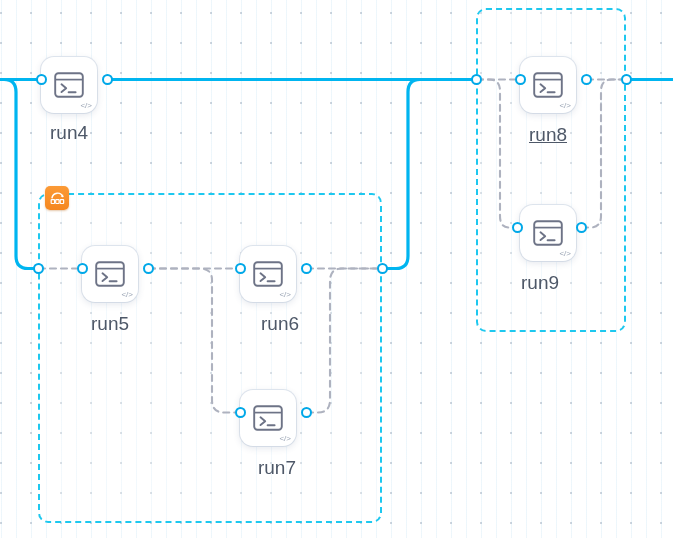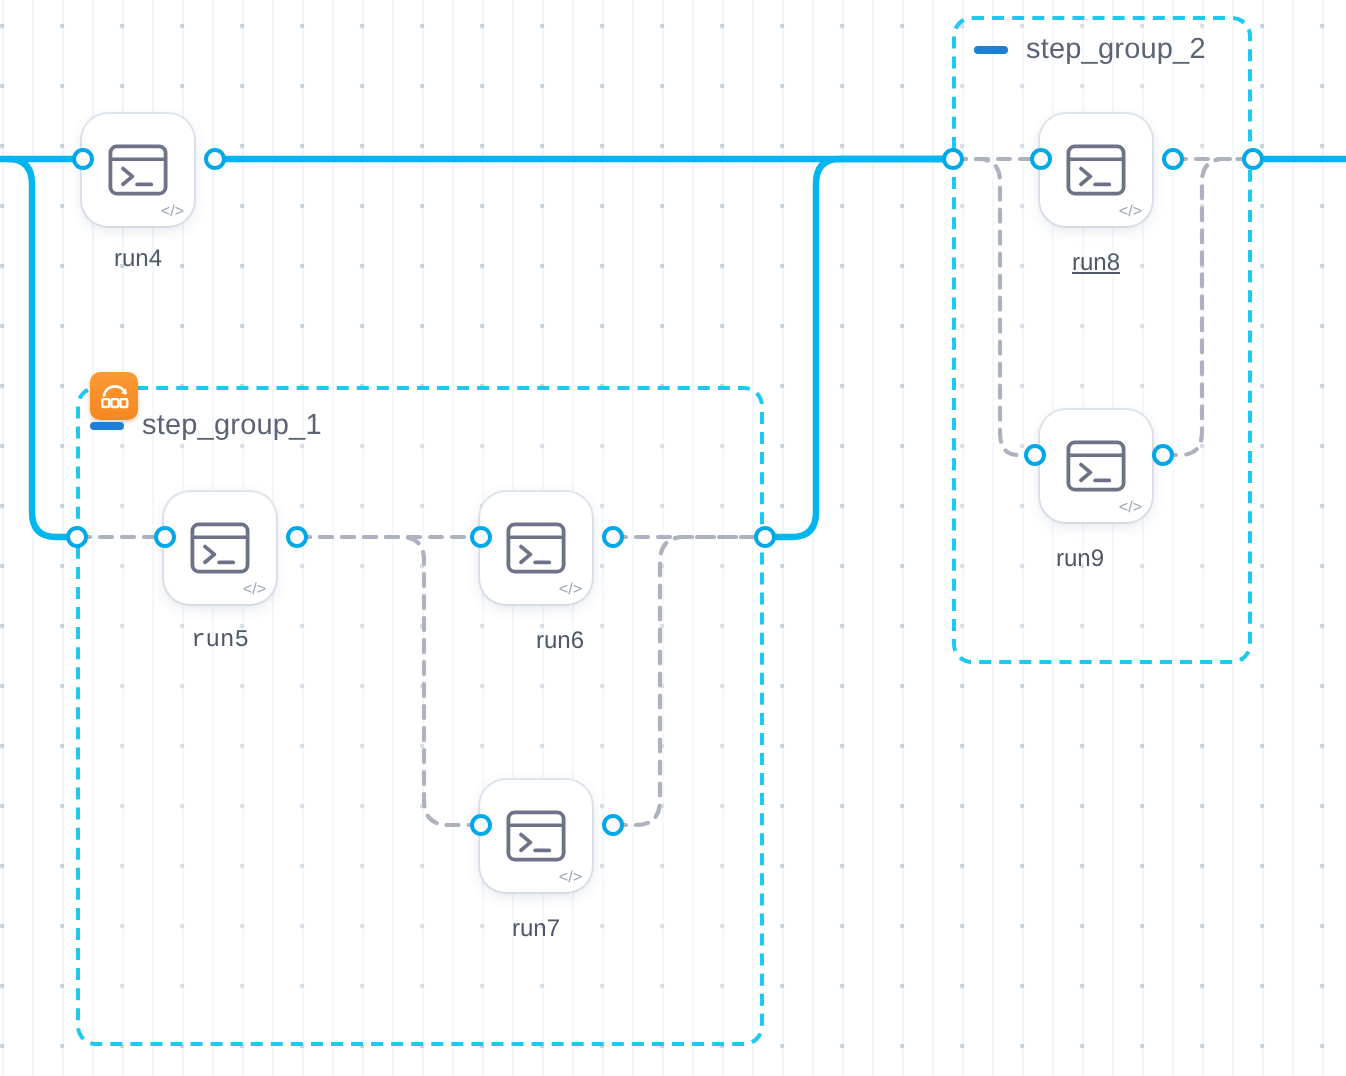--- a/index.html
+++ b/index.html
@@ -93,21 +93,21 @@
     right: 5px;
     bottom: 3px;
     font-size: 8px;
     line-height: 1;
     color: #9aa4b4;
     font-family: "Liberation Sans", sans-serif;
   }
   .node-label {
     position: absolute;
     text-align: center;
-    font-size: 12px;
+    font-size: 19px;
     color: #4e5868;
     white-space: nowrap;
   }
 
   
   .port {
     position: absolute;
     width: 11px;
     height: 11px;
     border-radius: 50%;
@@ -165,29 +165,21 @@
   <div class="group-badge" style="left:45px; top:186px;">
     <svg width="17" height="17" viewBox="0 0 18 18" aria-hidden="true">
       <path d="M3.2 8.2 A6 6 0 0 1 14.6 7.0" fill="none" stroke="#ffffff" stroke-width="1.5" stroke-linecap="round"></path>
       <path d="M14.9 4.4 L15.2 7.4 L12.3 7.0 Z" fill="#ffffff"></path>
       <rect x="2.3" y="10.1" width="3.6" height="4.2" rx="0.6" fill="none" stroke="#ffffff" stroke-width="1.25"></rect>
       <rect x="7.1" y="10.1" width="3.6" height="4.2" rx="0.6" fill="none" stroke="#ffffff" stroke-width="1.25"></rect>
       <rect x="11.9" y="10.1" width="3.6" height="4.2" rx="0.6" fill="none" stroke="#ffffff" stroke-width="1.25"></rect>
     </svg>
   </div>
 
-  <div class="group-header" style="left:45px; top:205px;">
-    <span class="group-dash"></span>
-    <span class="group-title">step_group_1</span>
-  </div>
-
-  <div class="group-header" style="left:487px; top:17px;">
-    <span class="group-dash"></span>
-    <span class="group-title">step_group_2</span>
-  </div>
+
 
   <div class="node" style="left:41px; top:57px;">
     <svg class="term-icon" width="30" height="26" viewBox="0 0 30 26">
       <rect x="1.2" y="1.2" width="27.6" height="23.6" rx="3.2" fill="none" stroke="#6d7386" stroke-width="1.9"></rect>
       <line x1="1.2" y1="7.6" x2="28.8" y2="7.6" stroke="#6d7386" stroke-width="1.7"></line>
       <path d="M7.5 12.3 L12.2 16.2 L7.5 20.1" fill="none" stroke="#6d7386" stroke-width="1.9" stroke-linecap="round" stroke-linejoin="round"></path>
       <line x1="14.6" y1="20.2" x2="21.6" y2="20.2" stroke="#6d7386" stroke-width="1.9" stroke-linecap="round"></line>
     </svg>
     <span class="code-glyph">&lt;/&gt;</span>
   </div>
@@ -197,47 +189,47 @@
 
   <div class="node" style="left:82px; top:246px;">
     <svg class="term-icon" width="30" height="26" viewBox="0 0 30 26">
       <rect x="1.2" y="1.2" width="27.6" height="23.6" rx="3.2" fill="none" stroke="#6d7386" stroke-width="1.9"></rect>
       <line x1="1.2" y1="7.6" x2="28.8" y2="7.6" stroke="#6d7386" stroke-width="1.7"></line>
       <path d="M7.5 12.3 L12.2 16.2 L7.5 20.1" fill="none" stroke="#6d7386" stroke-width="1.9" stroke-linecap="round" stroke-linejoin="round"></path>
       <line x1="14.6" y1="20.2" x2="21.6" y2="20.2" stroke="#6d7386" stroke-width="1.9" stroke-linecap="round"></line>
     </svg>
     <span class="code-glyph">&lt;/&gt;</span>
   </div>
-  <div class="node-label" style="left:82px; top:313px; width:56px;font-family:Liberation Mono, monospace;">run5</div>
+  <div class="node-label" style="left:82px; top:313px; width:56px;">run5</div>
   <div class="port" style="left:77px; top:263px;"></div>
   <div class="port" style="left:143px; top:263px;"></div>
 
   <div class="node" style="left:240px; top:246px;">
     <svg class="term-icon" width="30" height="26" viewBox="0 0 30 26">
       <rect x="1.2" y="1.2" width="27.6" height="23.6" rx="3.2" fill="none" stroke="#6d7386" stroke-width="1.9"></rect>
       <line x1="1.2" y1="7.6" x2="28.8" y2="7.6" stroke="#6d7386" stroke-width="1.7"></line>
       <path d="M7.5 12.3 L12.2 16.2 L7.5 20.1" fill="none" stroke="#6d7386" stroke-width="1.9" stroke-linecap="round" stroke-linejoin="round"></path>
       <line x1="14.6" y1="20.2" x2="21.6" y2="20.2" stroke="#6d7386" stroke-width="1.9" stroke-linecap="round"></line>
     </svg>
     <span class="code-glyph">&lt;/&gt;</span>
   </div>
-  <div class="node-label" style="left:236px; top:313px; width:56px;text-align:right;">run6</div>
+  <div class="node-label" style="left:252px; top:313px; width:56px;">run6</div>
   <div class="port" style="left:235px; top:263px;"></div>
   <div class="port" style="left:301px; top:263px;"></div>
 
   <div class="node" style="left:240px; top:390px;">
     <svg class="term-icon" width="30" height="26" viewBox="0 0 30 26">
       <rect x="1.2" y="1.2" width="27.6" height="23.6" rx="3.2" fill="none" stroke="#6d7386" stroke-width="1.9"></rect>
       <line x1="1.2" y1="7.6" x2="28.8" y2="7.6" stroke="#6d7386" stroke-width="1.7"></line>
       <path d="M7.5 12.3 L12.2 16.2 L7.5 20.1" fill="none" stroke="#6d7386" stroke-width="1.9" stroke-linecap="round" stroke-linejoin="round"></path>
       <line x1="14.6" y1="20.2" x2="21.6" y2="20.2" stroke="#6d7386" stroke-width="1.9" stroke-linecap="round"></line>
     </svg>
     <span class="code-glyph">&lt;/&gt;</span>
   </div>
-  <div class="node-label" style="left:240px; top:457px; width:56px;">run7</div>
+  <div class="node-label" style="left:240px; top:457px; width:56px;text-align:right;">run7</div>
   <div class="port" style="left:235px; top:407px;"></div>
   <div class="port" style="left:301px; top:407px;"></div>
 
   <div class="node" style="left:520px; top:57px;">
     <svg class="term-icon" width="30" height="26" viewBox="0 0 30 26">
       <rect x="1.2" y="1.2" width="27.6" height="23.6" rx="3.2" fill="none" stroke="#6d7386" stroke-width="1.9"></rect>
       <line x1="1.2" y1="7.6" x2="28.8" y2="7.6" stroke="#6d7386" stroke-width="1.7"></line>
       <path d="M7.5 12.3 L12.2 16.2 L7.5 20.1" fill="none" stroke="#6d7386" stroke-width="1.9" stroke-linecap="round" stroke-linejoin="round"></path>
       <line x1="14.6" y1="20.2" x2="21.6" y2="20.2" stroke="#6d7386" stroke-width="1.9" stroke-linecap="round"></line>
     </svg>

